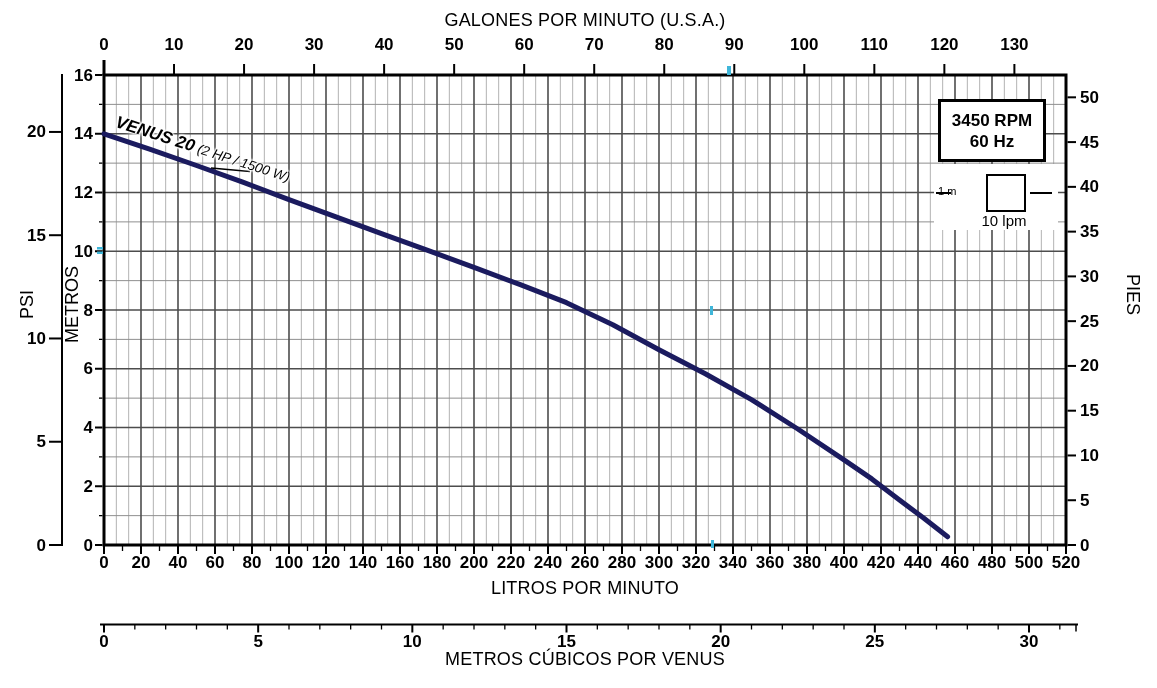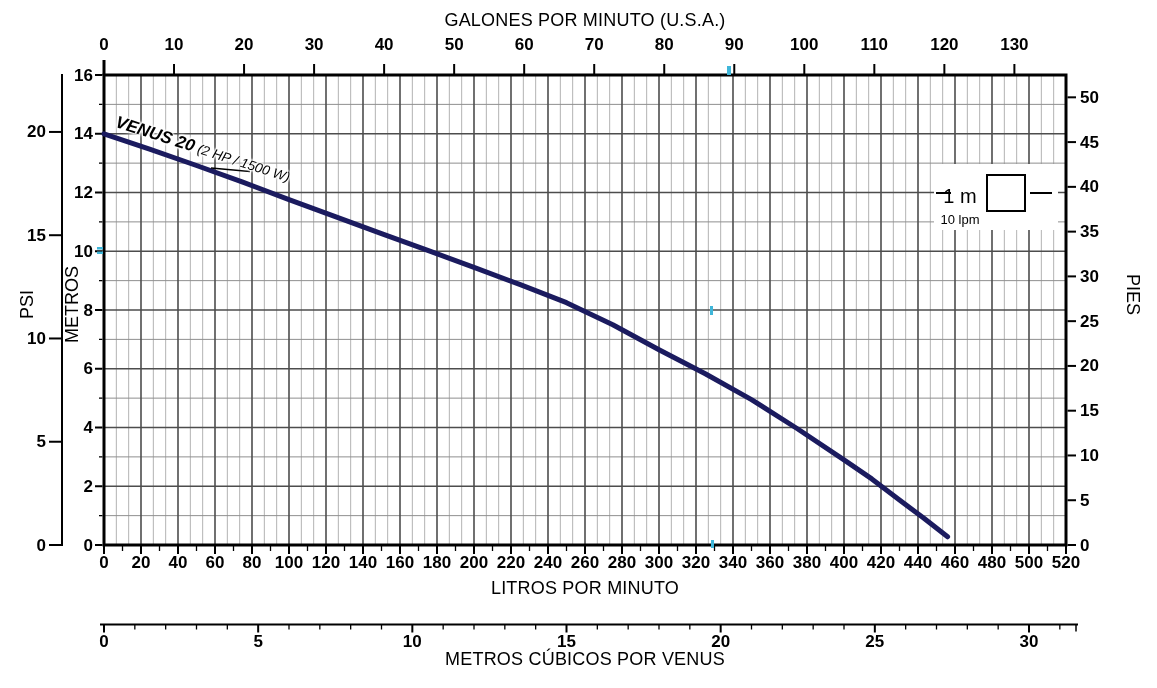--- a/index.html
+++ b/index.html
@@ -23,22 +23,22 @@
   .legend-box{
     position:absolute;left:938px;top:99px;width:102px;height:57px;
     border:3px solid #000;background:#fff;display:flex;flex-direction:column;
     align-items:center;justify-content:center;font-size:17px;font-weight:700;line-height:21px;
   }
   .scale-patch{position:absolute;left:934px;top:164px;width:124px;height:66px;background:#fff;}
   .scale-square{position:absolute;left:986px;top:174px;width:36px;height:34px;border:2px solid #000;background:#fff;}
   .scale-seg{position:absolute;height:2px;background:#000;}
   .scale-seg.left{left:936px;top:192px;width:15px;}
   .scale-seg.right{left:1030px;top:192px;width:22px;}
-  .scale-1m{position:absolute;left:938px;top:185px;width:44px;text-align:center;font-size:20px;}
-  .scale-10lpm{position:absolute;left:920px;top:212px;width:80px;text-align:center;font-size:13px;}
+  .scale-1m{position:absolute;left:938px;top:185px;width:44px;text-align:left;font-size:11px;}
+  .scale-10lpm{position:absolute;left:964px;top:212px;width:80px;text-align:center;font-size:15px;}
   .curve-label{
     position:absolute;left:116px;top:112px;height:20px;white-space:nowrap;
     transform:rotate(17.6deg);transform-origin:0 50%;
     text-shadow:0 0 2px #fff,0 0 2px #fff,0 0 3px #fff,0 0 4px #fff,1px 1px 2px #fff,-1px -1px 2px #fff;
   }
   .curve-label .cl-main{font-style:italic;font-weight:700;font-size:17px;}
   .curve-label .cl-sub{font-style:italic;font-weight:400;font-size:13.5px;}
 </style>
 </head>
 <body>
@@ -376,20 +376,24 @@
     </svg>
 
   <div class="axis-title top">GALONES POR MINUTO (U.S.A.)</div>
   <div class="axis-title lpm">LITROS POR MINUTO</div>
   <div class="axis-title m3h">METROS CÚBICOS POR VENUS</div>
 
   <div class="vlabel psi">PSI</div>
   <div class="vlabel metros">METROS</div>
   <div class="vlabel pies">PIES</div>
 
+  <div class="legend-box">
+    <div>3450 RPM</div>
+    <div>60 Hz</div>
+  </div>
 
   <div class="scale-patch"></div>
   <div class="scale-seg left"></div>
   <div class="scale-seg right"></div>
   <div class="scale-square"></div>
   <div class="scale-1m">1 m</div>
   <div class="scale-10lpm">10 lpm</div>
 
   <div class="curve-label">
     <span class="cl-main">VENUS 20</span><span class="cl-sub"> (2 HP / 1500 W)</span>

